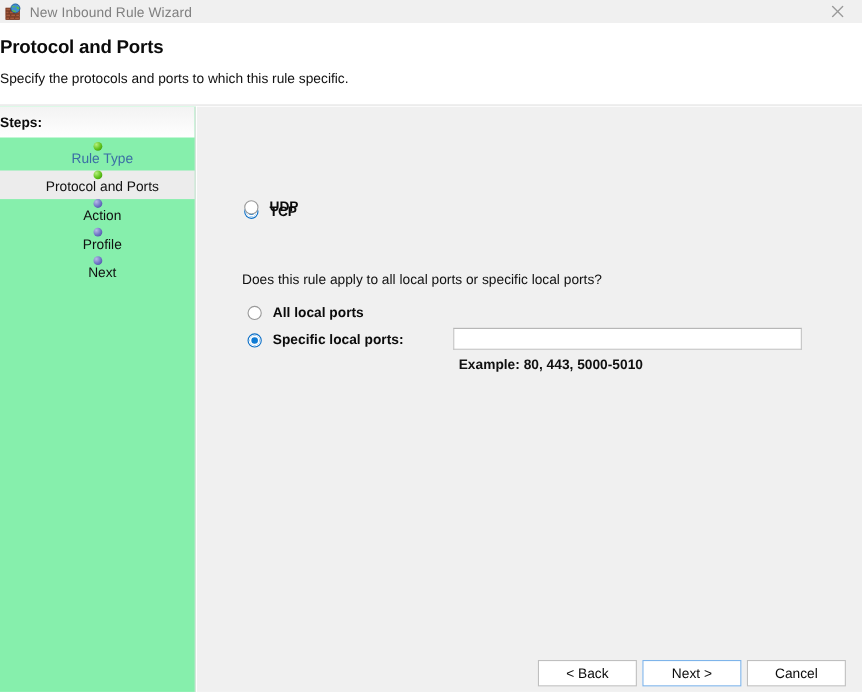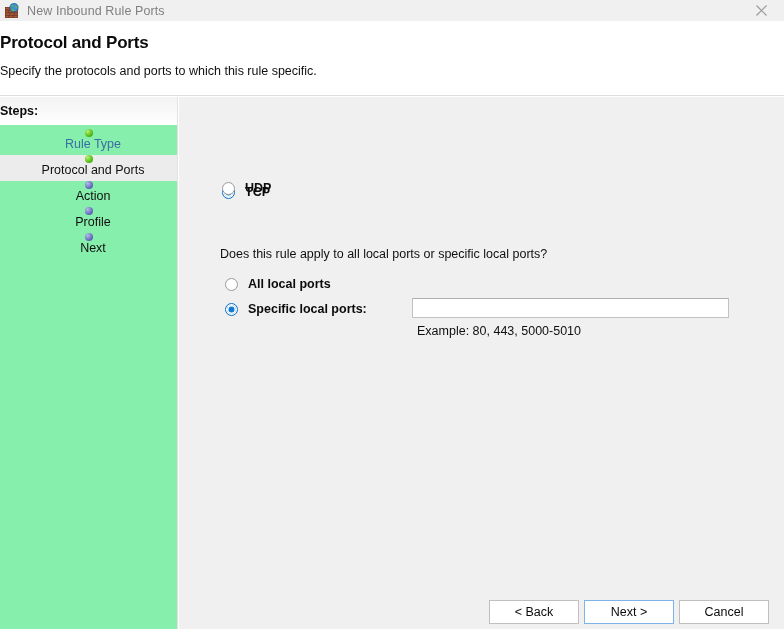--- a/index.html
+++ b/index.html
@@ -222,20 +222,21 @@
     color: #101010;
     padding: 0 3px;
     outline: none;
   }
   .ports-example {
     position: absolute;
     left: 238px; top: 227px;
     font-size: 12.5px;
     color: #101010;
     white-space: nowrap;
+    font-weight: bold;
   }
 
   
   .buttonbar {
     position: absolute;
     left: 179px;
     top: 590px;
     width: 605px;
     height: 39px;
   }
@@ -281,21 +282,21 @@
         <rect x="5" y="12.6" width="4" height="2"></rect>
         <rect x="9.5" y="12.6" width="4" height="2"></rect>
       </g>
       <circle cx="10" cy="4.6" r="4.1" fill="#3f8fd0"></circle>
       <path d="M6.3 3.4 Q8 2.2 10 2.4 L9.2 3.6 L7.4 3.5 Z" fill="#5fbf3f"></path>
       <path d="M11.2 2.7 Q13.4 3.4 13.8 5.2 L12.1 5.3 L11 4 Z" fill="#5fbf3f"></path>
       <path d="M6.6 6.2 Q8.2 8.3 10.4 8.5 L10.2 7 L8 6.1 Z" fill="#5fbf3f"></path>
       <circle cx="10" cy="4.6" r="4.1" fill="none" stroke="#255f93" stroke-width="0.8"></circle>
     </svg>
   </span>
-  <span class="titlebar-title">New Inbound Rule Ports</span>
+  <span class="titlebar-title">New Inbound Rule Wizard</span>
   <span class="titlebar-close">
     <svg width="11" height="11" viewBox="0 0 11 11">
       <line x1="0.5" y1="0.5" x2="10.5" y2="10.5" stroke="#9a9a9a" stroke-width="1.2"></line>
       <line x1="10.5" y1="0.5" x2="0.5" y2="10.5" stroke="#9a9a9a" stroke-width="1.2"></line>
     </svg>
   </span>
 </div>
 
 <div class="header">
   <div class="header-title">Protocol and Ports</div>

